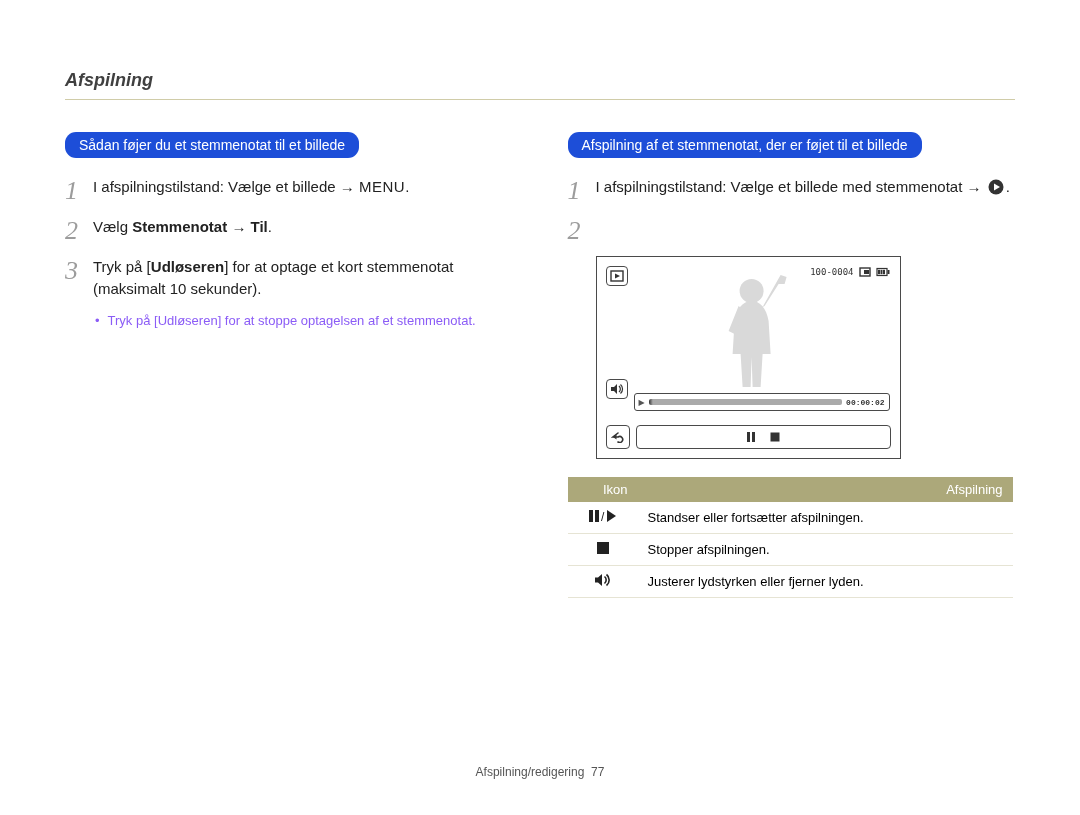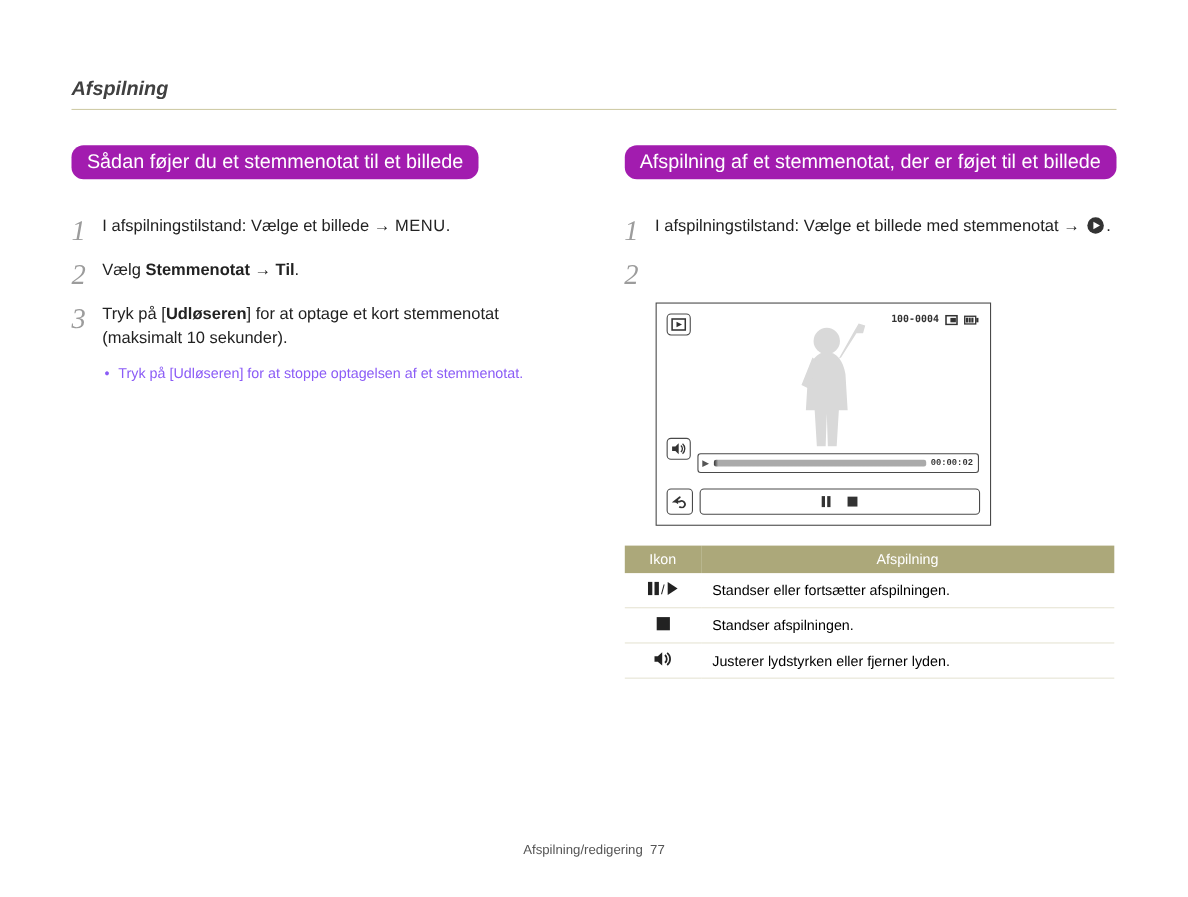--- a/index.html
+++ b/index.html
@@ -28,27 +28,27 @@
       margin-bottom: 32px;
     }
     .columns {
       display: flex;
       gap: 55px;
     }
     .col {
       flex: 1;
     }
     .section-header {
-      background: #a21caf;
+      background: #1d4ed8;
       color: #fff;
-      font-size: 18px;
+      font-size: 14px;
       padding: 5px 14px;
       border-radius: 11px;
       display: inline-block;
-      margin-bottom: 32px;
+      margin-bottom: 18px;
     }
     .step {
       display: flex;
       align-items: flex-start;
       margin-bottom: 12px;
     }
     .step-num {
       font-family: Georgia, "Times New Roman", serif;
       font-style: italic;
       font-size: 26px;
@@ -119,21 +119,21 @@
     .top-icons {
       position: absolute;
       top: 6px;
       right: 6px;
       display: flex;
       align-items: center;
       gap: 5px;
       font-size: 9px;
       color: #333;
       font-family: monospace;
-      font-weight: bold;
+      font-weight: normal;
       justify-content: center;
     }
     .top-right-icon {
       display: inline-flex;
       align-items: center;
     }
     .left-icons {
       position: absolute;
       left: 5px;
       top: 5px;
@@ -210,21 +210,21 @@
     .icon-table {
       width: 445px;
       margin-left: 0;
       border-collapse: collapse;
       font-size: 13px;
     }
     .icon-table thead th {
       background: #aca87a;
       color: #fff;
       font-weight: normal;
-      text-align: center;
+      text-align: right;
       padding: 5px 10px;
     }
     .icon-table thead th:first-child {
       width: 70px;
     }
     .icon-table tbody td {
       padding: 7px 10px;
       border-bottom: 1px solid #e6e4d4;
       vertical-align: middle;
     }
@@ -395,21 +395,21 @@
             </svg>
           </td>
           <td>Standser eller fortsætter afspilningen.</td>
         </tr>
         <tr>
           <td>
             <svg width="14" height="14" viewBox="0 0 14 14">
                 <rect x="1" y="1" width="12" height="12" fill="#222"></rect>
               </svg>
           </td>
-          <td>Standser afspilningen.</td>
+          <td>Stopper afspilningen.</td>
         </tr>
         <tr>
           <td>
             <svg width="18" height="14" viewBox="0 0 18 14">
               <polygon points="1,4.5 4,4.5 8,1 8,13 4,9.5 1,9.5" fill="#222"></polygon>
               <path d="M10.5 3.5 A4.5 4.5 0 0 1 10.5 10.5" fill="none" stroke="#222" stroke-width="1.6"></path>
               <path d="M12.5 1.5 A7 7 0 0 1 12.5 12.5" fill="none" stroke="#222" stroke-width="1.6"></path>
             </svg>
           </td>
           <td>Justerer lydstyrken eller fjerner lyden.</td>

